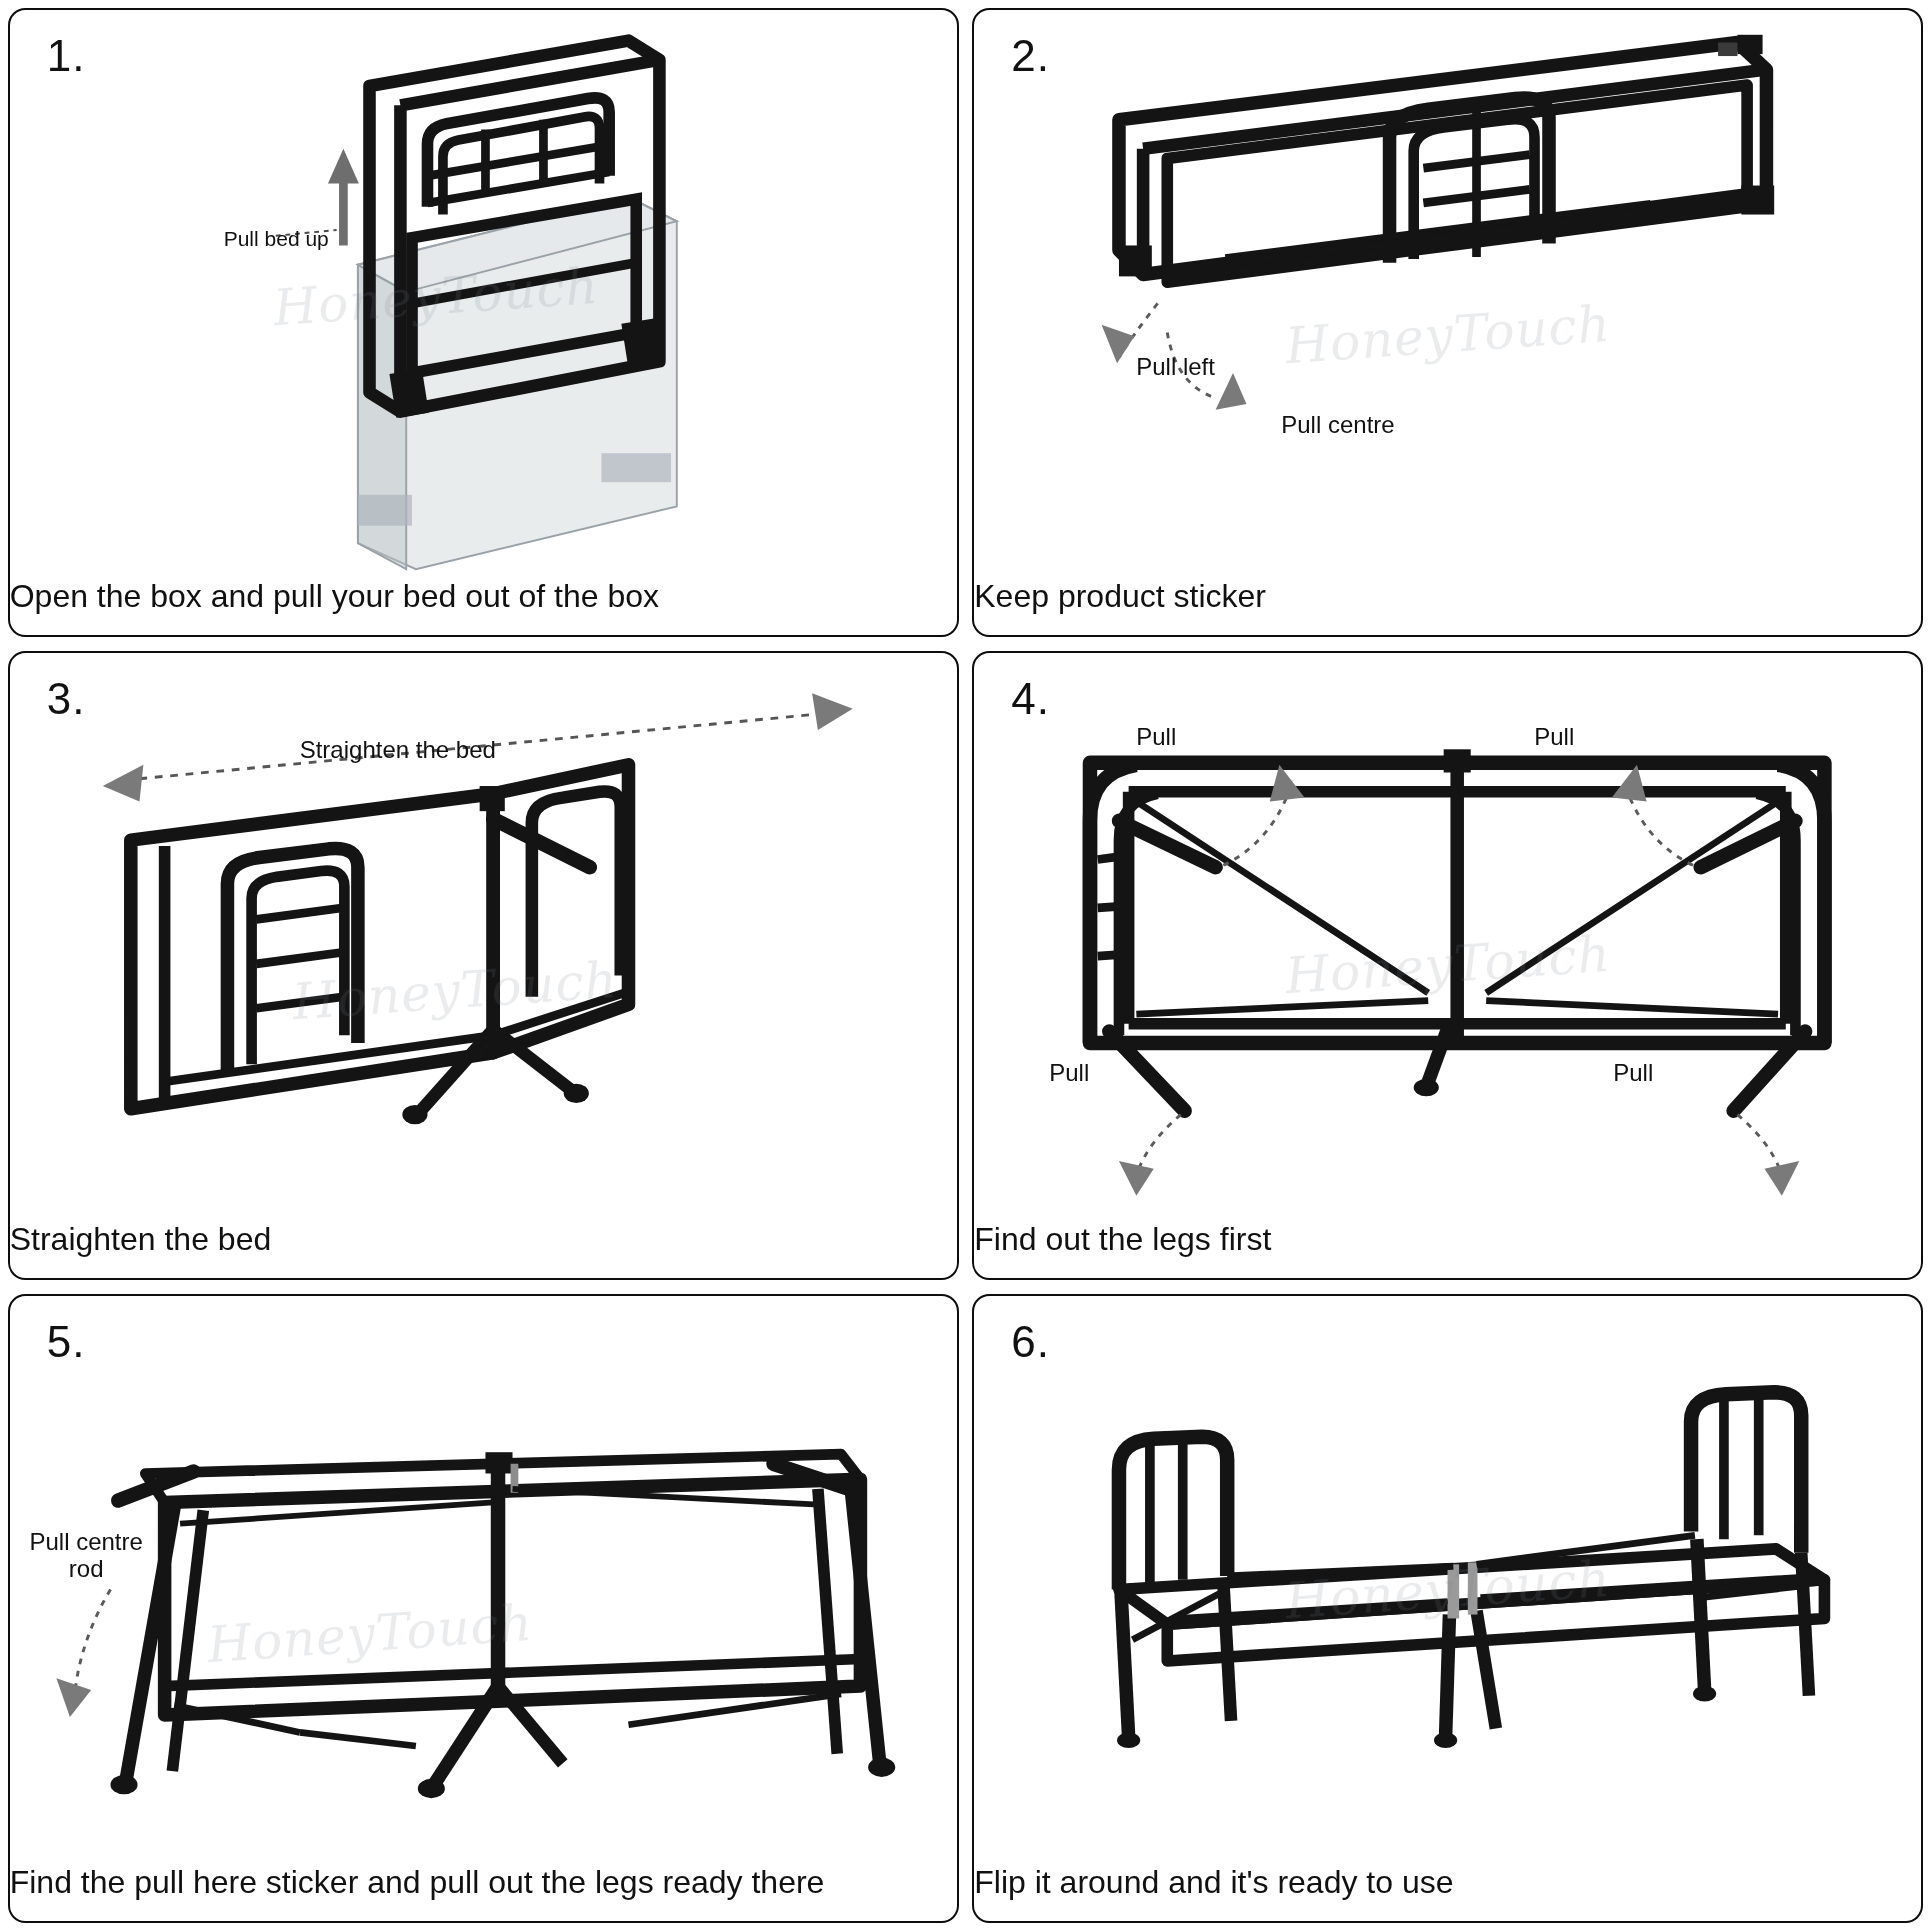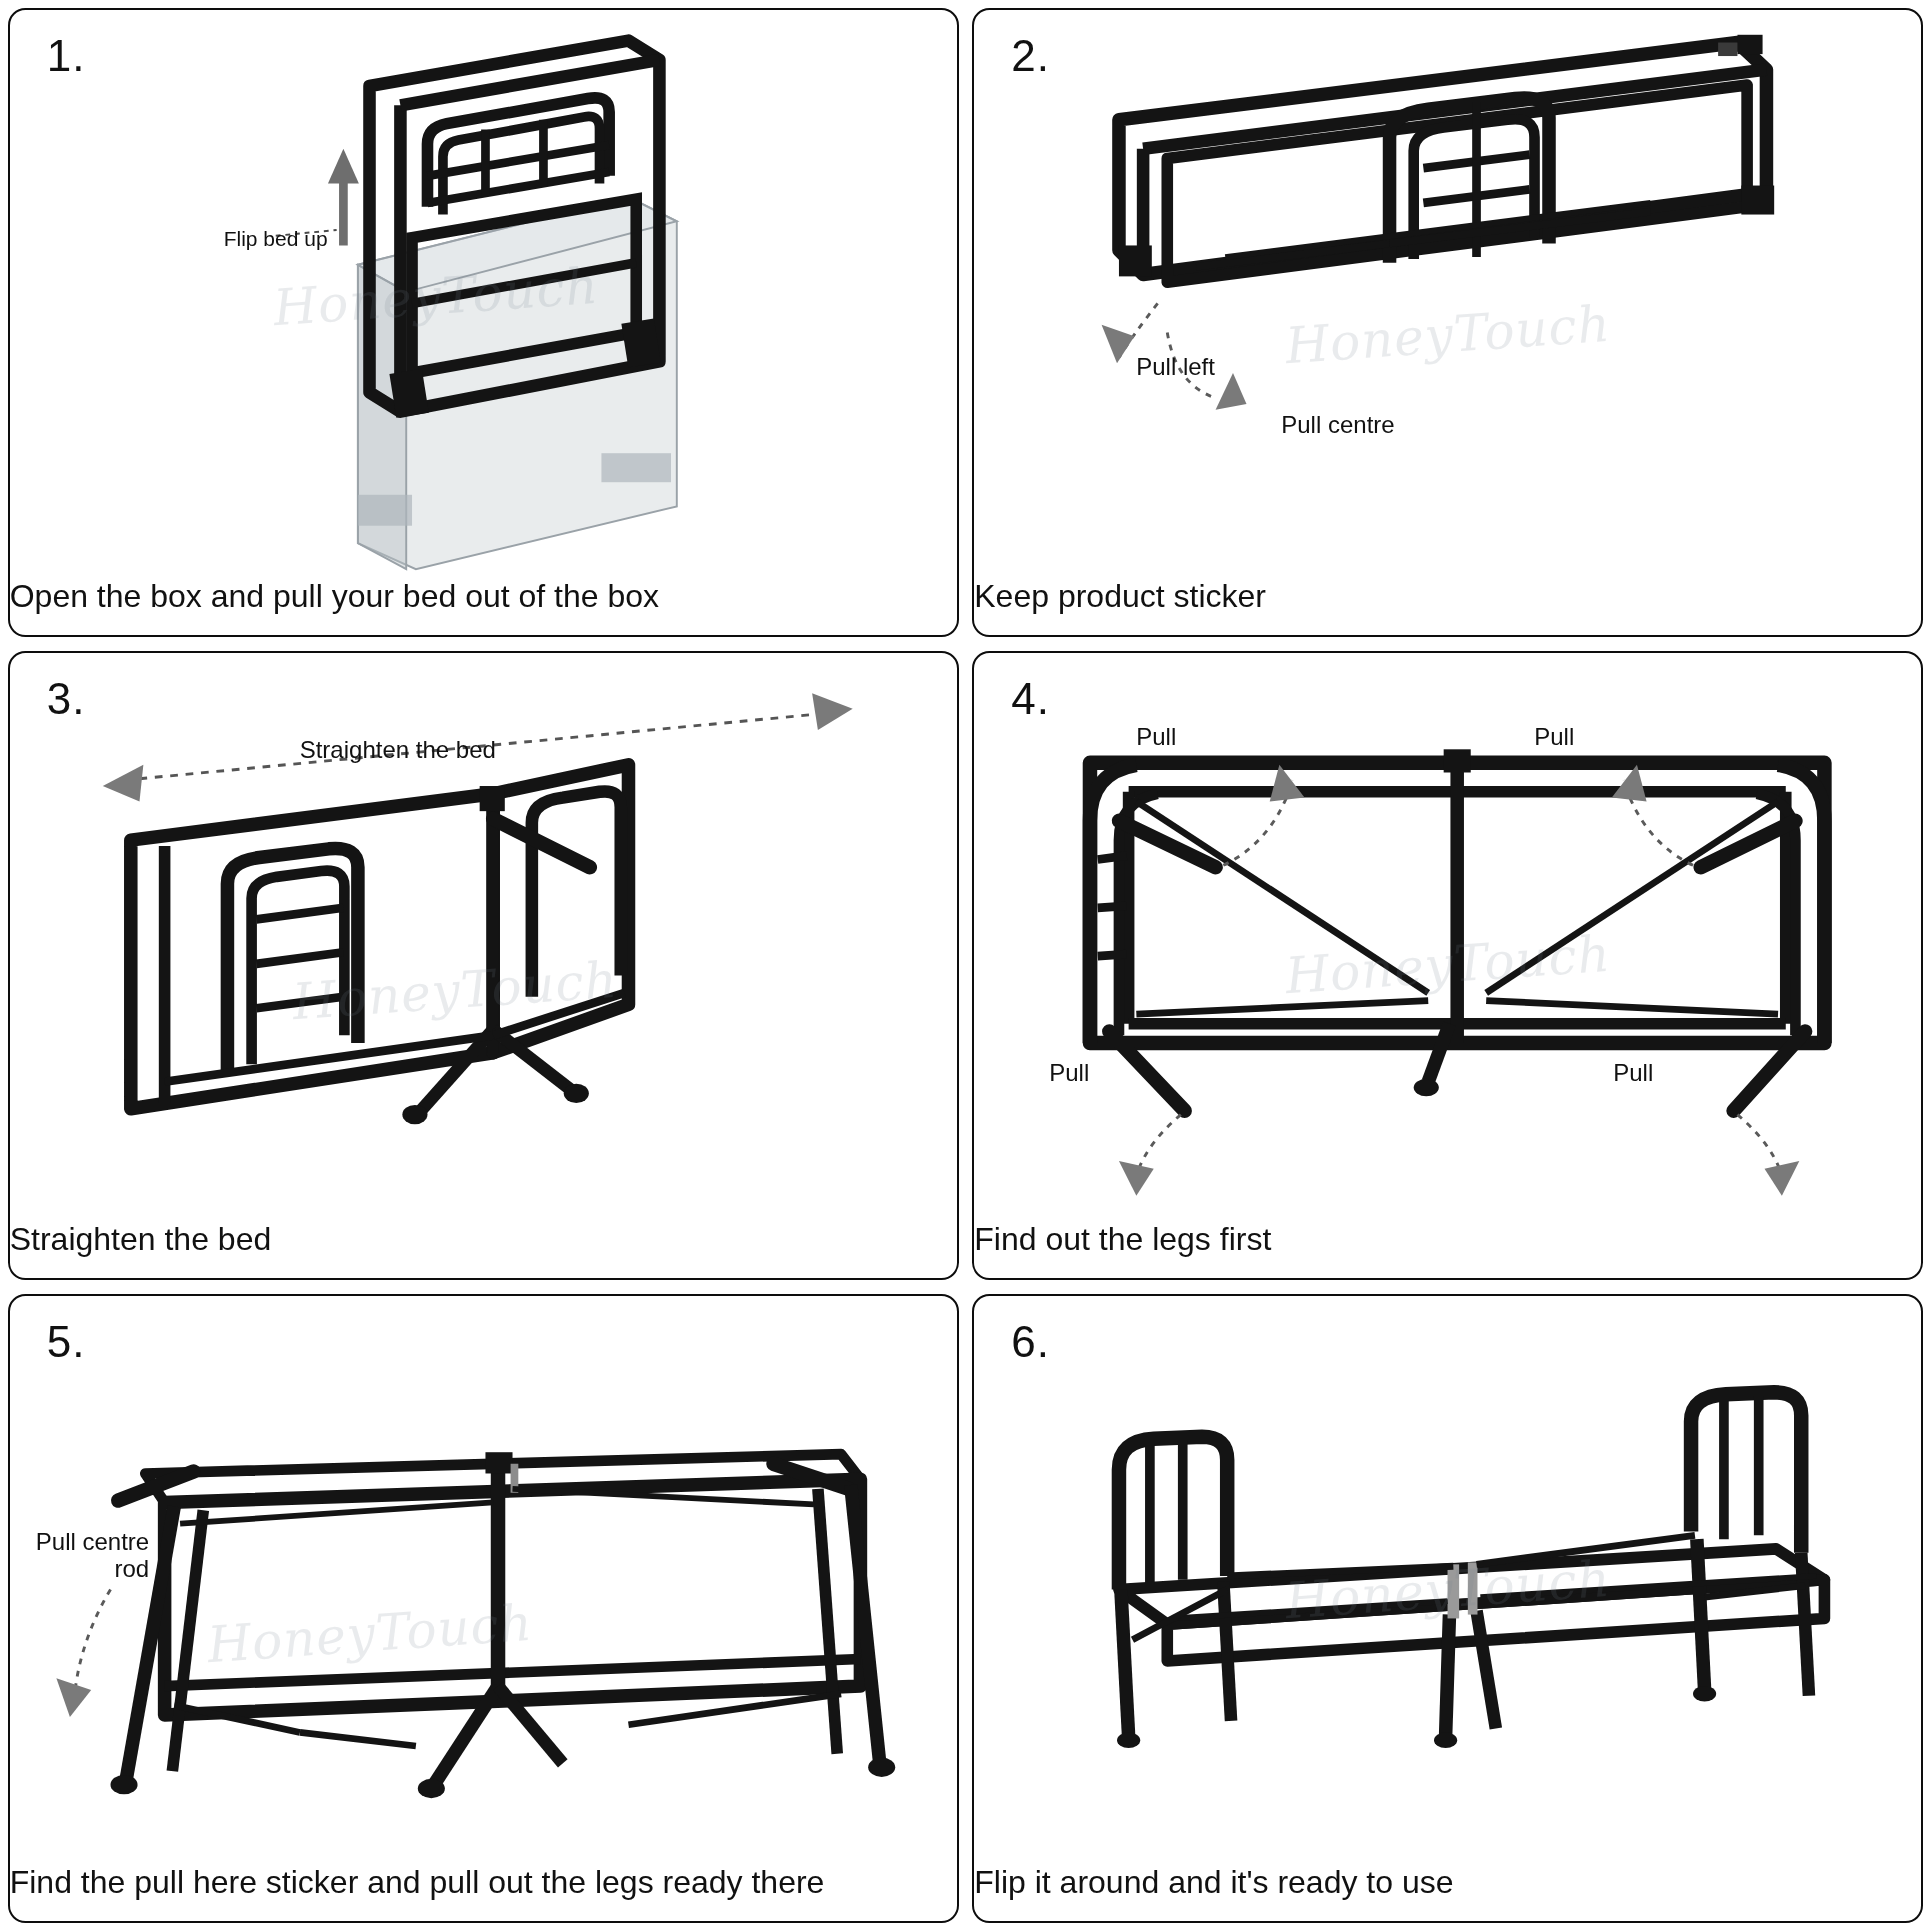--- a/index.html
+++ b/index.html
@@ -131,21 +131,21 @@
             <rect x="636" y="318" width="34" height="46" fill="#141414" stroke="none" transform="rotate(-9 653 341)"></rect>
           </g>
           <g>
             <line x1="345" y1="240" x2="345" y2="170" stroke="#6e6e6e" stroke-width="9"></line>
             <polygon points="345,140 329,176 361,176" fill="#6e6e6e"></polygon>
             <line x1="275" y1="230" x2="338" y2="224" stroke="#4a4a4a" stroke-width="2" stroke-dasharray="5,5"></line>
           </g>
         </svg>
       </div>
       <div class="wm" style="top:46%;left:45%;">HoneyTouch</div>
-      <div class="lbl" style="left:214px;top:217px;">Flip bed up</div>
+      <div class="lbl" style="left:214px;top:217px;">Pull bed up</div>
       <div class="caption">Open the box and pull your bed out of the box</div>
     </div>
 
     <div class="panel">
       <div class="step-num">2.</div>
       <div class="art">
         <svg viewBox="0 0 980 640" preserveAspectRatio="xMidYMid meet">
           <g fill="none" stroke="#141414" stroke-linejoin="round">
 
             <polygon points="150,110 790,30 820,58 820,185 175,270 150,245" stroke-width="14"></polygon>
@@ -326,21 +326,21 @@
             <line x1="176" y1="232" x2="500" y2="210" stroke-width="6"></line>
             <line x1="832" y1="212" x2="520" y2="196" stroke-width="6"></line>
           </g>
           <g stroke="#5a5a5a" fill="none">
             <path d="M104,300 C80,340 68,382 66,420" stroke-width="3" stroke-dasharray="6,7"></path>
             <polygon points="48,392 62,432 84,404" fill="#7a7a7a" stroke="none"></polygon>
           </g>
         </svg>
       </div>
       <div class="wm" style="top:54%;left:38%;">HoneyTouch</div>
-      <div class="lbl big" style="left:13.5px;top:232px;width:126px;white-space:normal;text-align:right;">Pull centre rod</div>
+      <div class="lbl big" style="left:13.5px;top:232px;width:126px;white-space:normal;text-align:center;">Pull centre rod</div>
       <div class="caption">Find the pull here sticker and pull out the legs ready there</div>
     </div>
 
     <div class="panel">
       <div class="step-num">6.</div>
       <div class="art">
         <svg viewBox="0 0 980 640" preserveAspectRatio="xMidYMid meet">
           <g fill="none" stroke="#141414" stroke-linejoin="round">
 
             <polygon points="150,300 830,258 880,290 200,336" stroke-width="12"></polygon>

